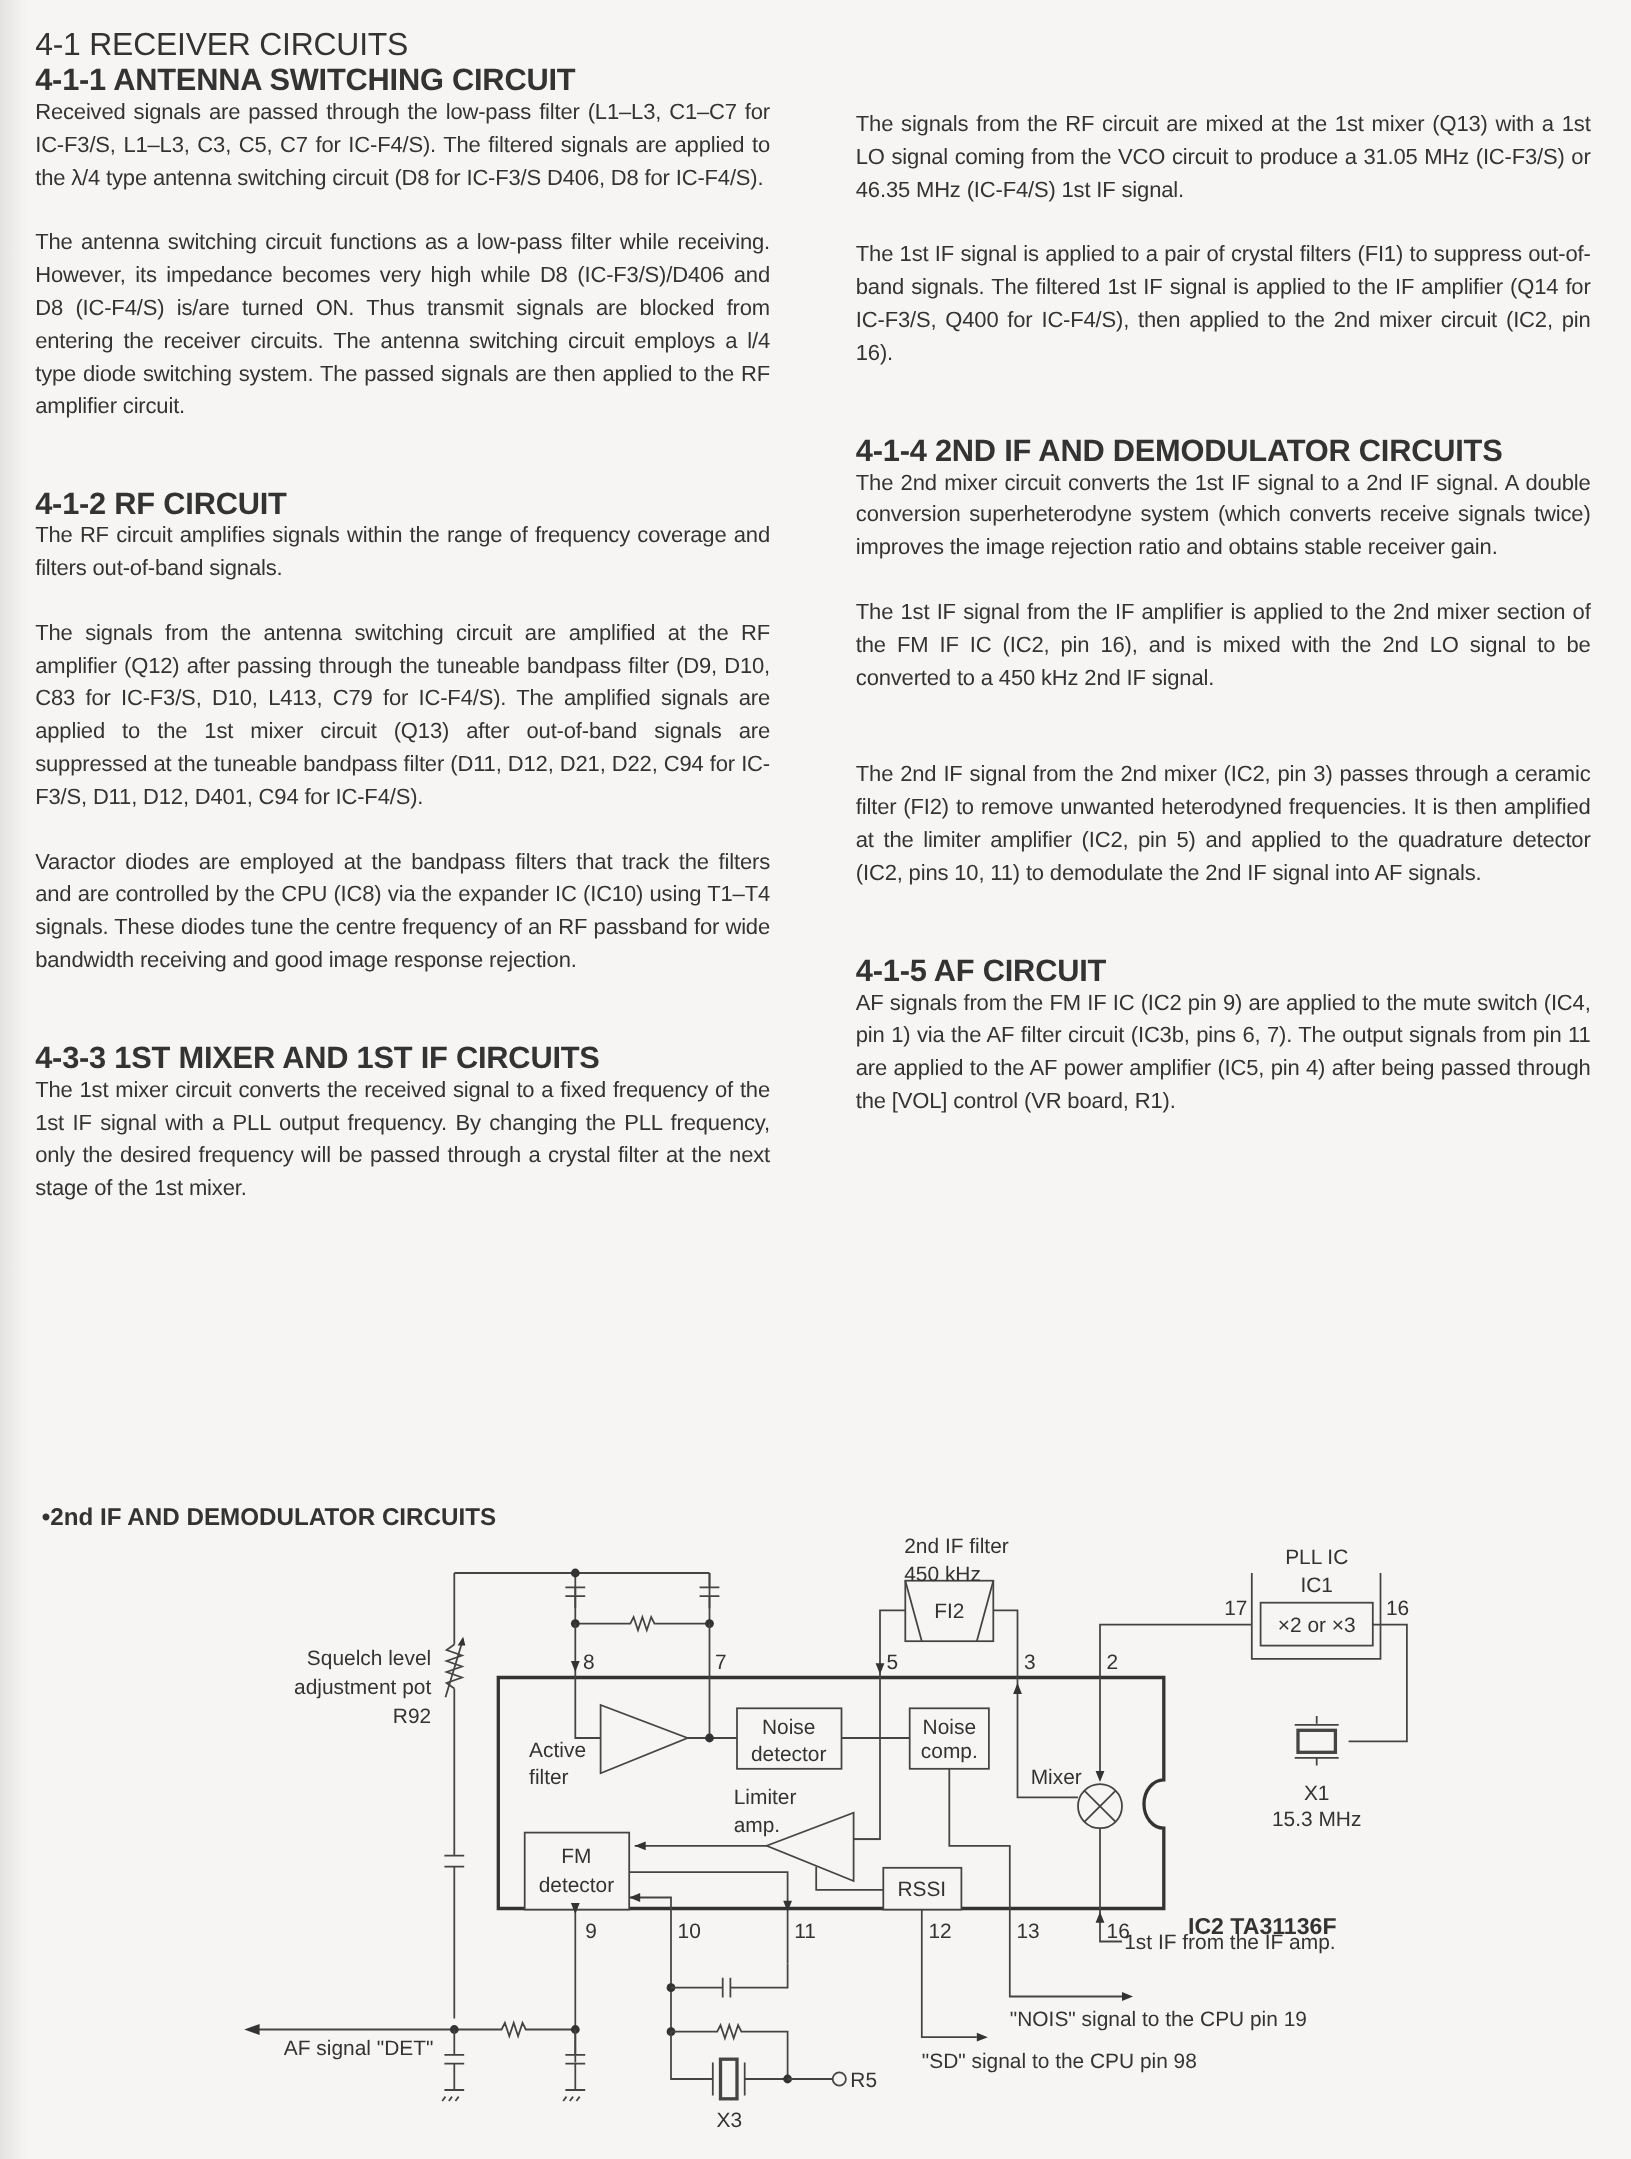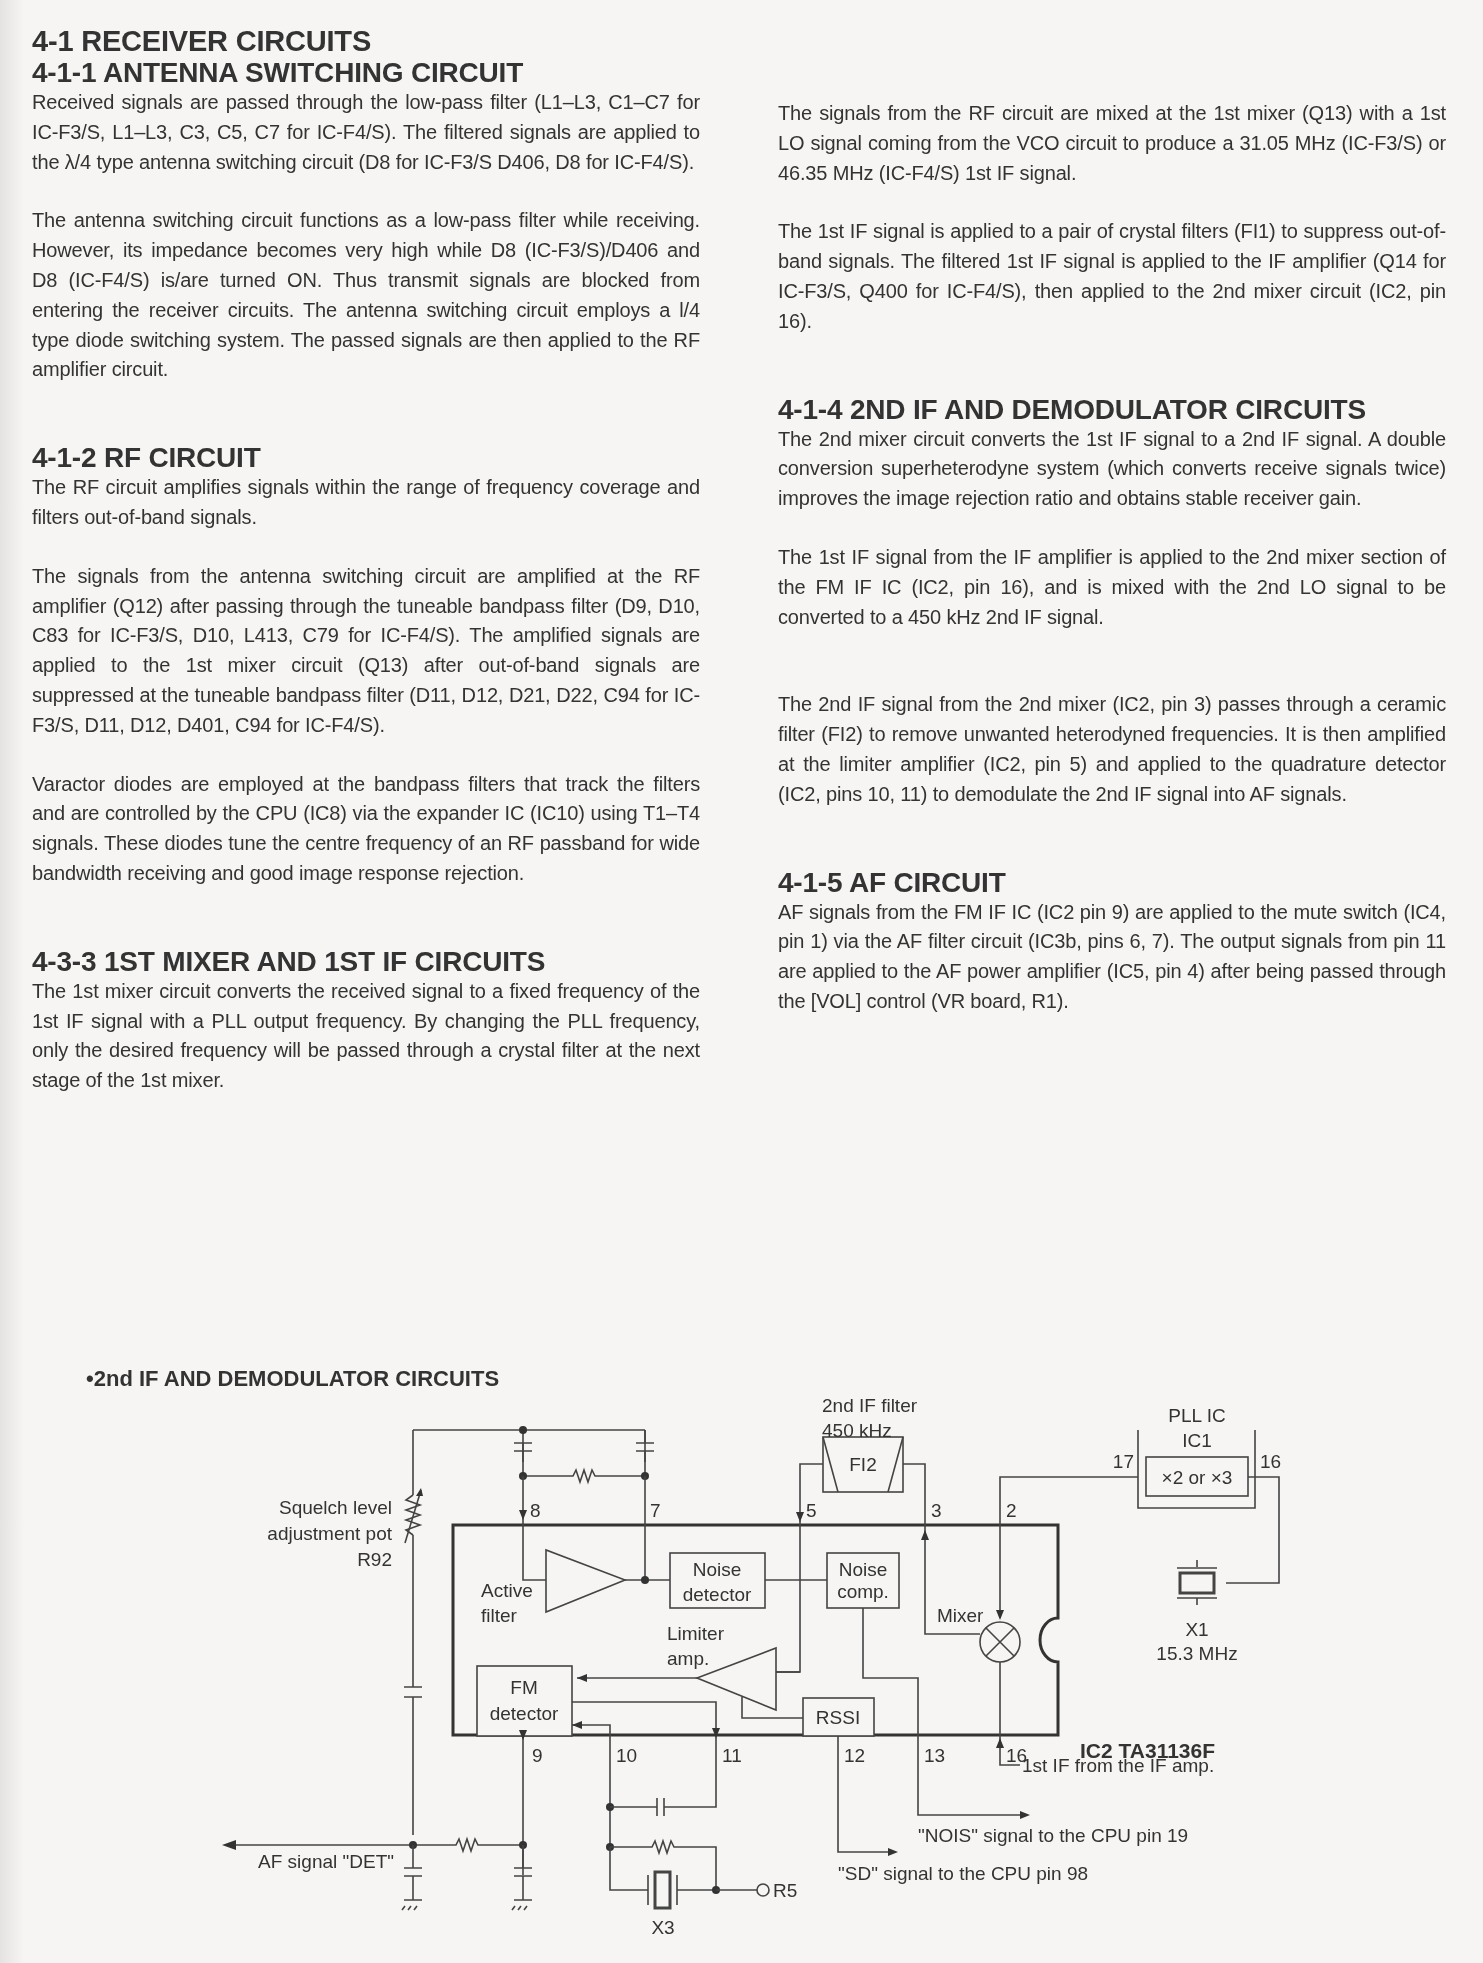--- a/index.html
+++ b/index.html
@@ -11,36 +11,36 @@
     position: relative;
   }
   .page-shade {
     position: absolute; left: 0; top: 0; width: 24px; height: 1963px;
     background: linear-gradient(to right, #e4e3e1, #f6f5f3);
   }
   .col { position: absolute; width: 668px; }
   .col-left { left: 32px; top: 24px; }
   .col-right { left: 778px; top: 99px; width: 668px; }
   h1 {
-    margin: 0; font-size: 29px; font-weight: bold; letter-spacing: -0.2px;
+    margin: 0; font-size: 29px; font-weight: normal; letter-spacing: -0.2px;
     line-height: 34px; color: #333;
   }
   h2 {
     margin: 0; font-size: 28px; font-weight: bold; line-height: 30px; color: #333;
     letter-spacing: -0.2px;
   }
   p {
     margin: 0; font-size: 20px; line-height: 29.8px; text-align: justify; color: #333;
     letter-spacing: -0.15px;
   }
   .gap-s { height: 29px; }
   .gap-m { height: 58px; }
   .diagram-title {
     position: absolute; left: 38px; top: 1366px;
-    font-size: 22px; font-weight: bold; color: #333; margin-left: 48px;
+    font-size: 22px; font-weight: bold; color: #333;
   }
   svg.diagram { position: absolute; left: 0; top: 1380px; }
   svg.diagram text { font-family: "Liberation Sans", sans-serif; fill: #333; font-size: 19px; }
   svg.diagram .w { stroke: #444; stroke-width: 1.6; fill: none; }
   svg.diagram .ic { stroke: #333; stroke-width: 3; fill: none; }
   svg.diagram .blk { stroke: #444; stroke-width: 1.6; fill: #f6f5f3; }
   svg.diagram .dot { fill: #333; }
   svg.diagram .arr { fill: #333; }
 </style>
 </head>

